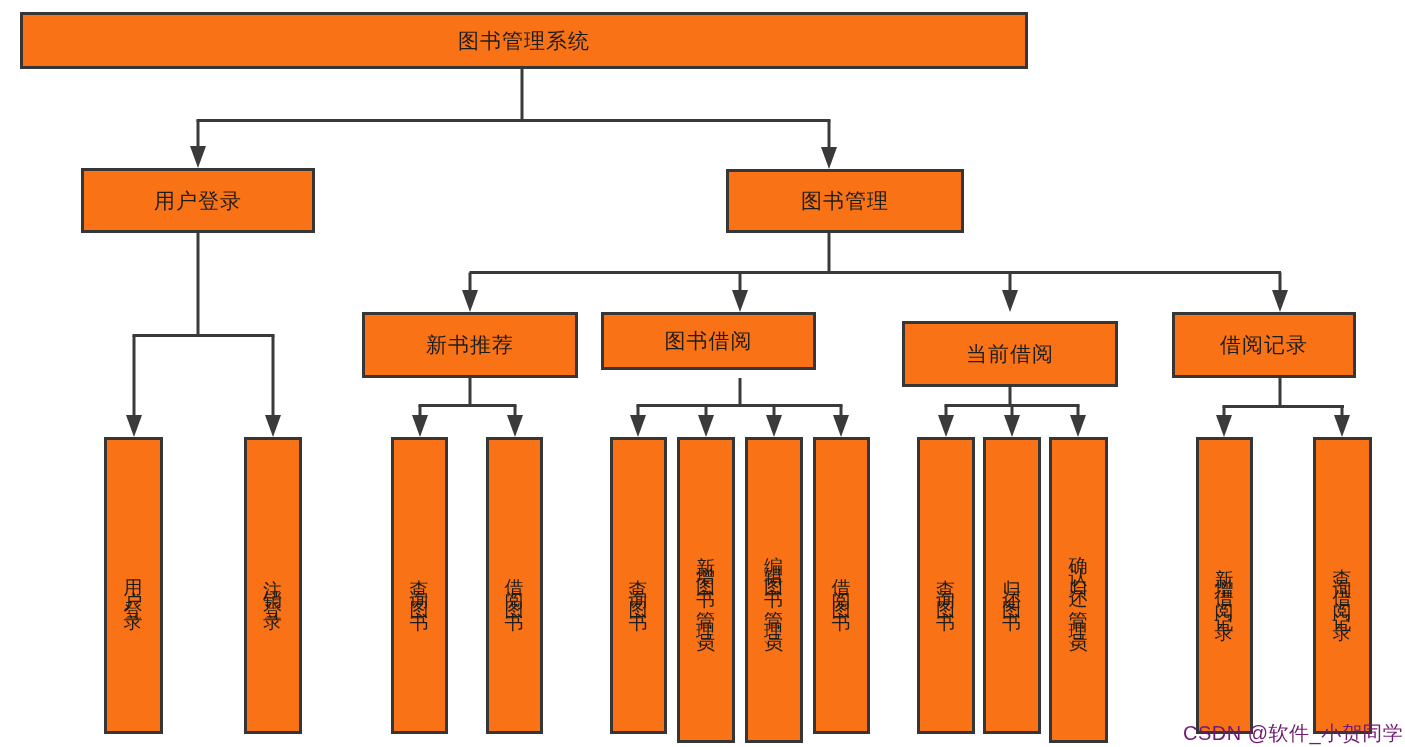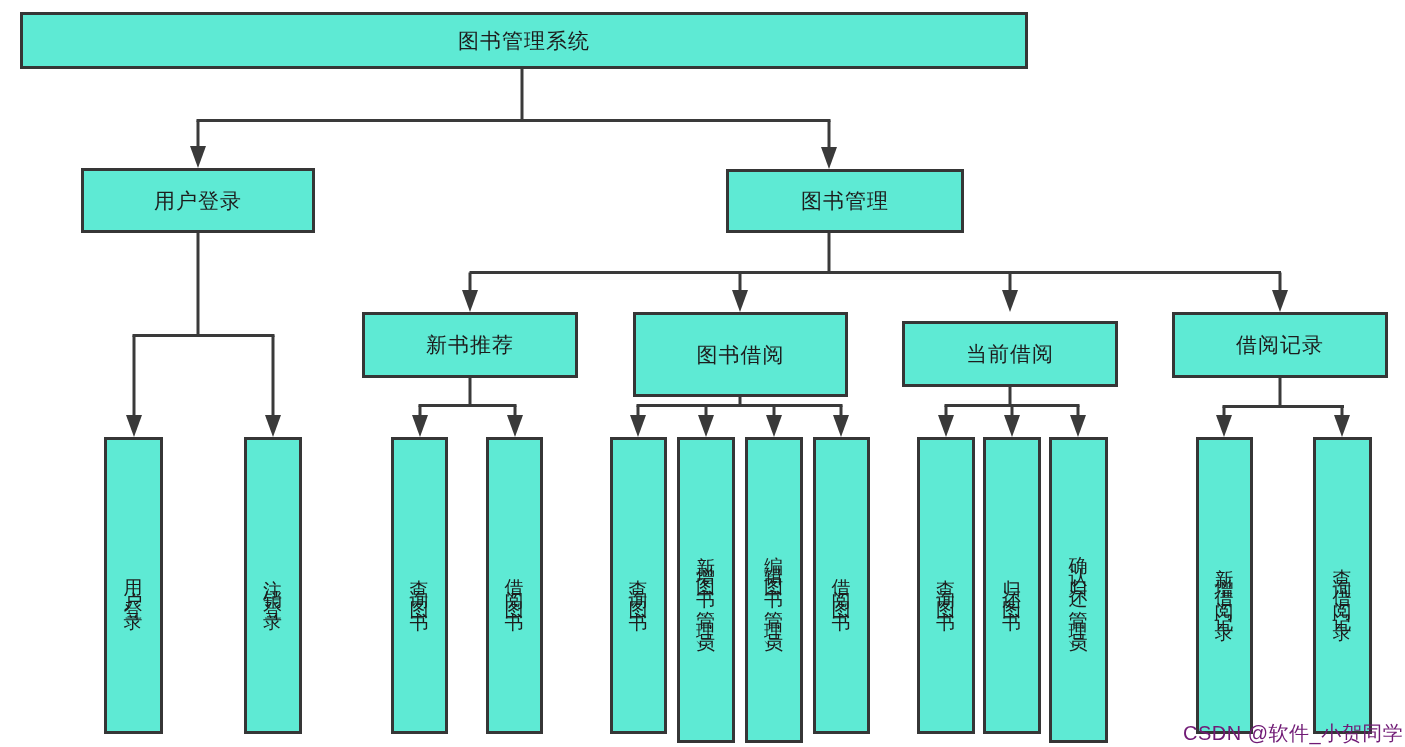--- a/index.html
+++ b/index.html
@@ -20,21 +20,21 @@
   .connectors {
     position: absolute;
     left: 0;
     top: 0;
     z-index: 1;
   }
   .node {
     position: absolute;
     box-sizing: border-box;
     border: 3px solid #363636;
-    background: #5eead4;
+    background: #f97316;
     color: #1d1d1d;
     display: flex;
     align-items: center;
     justify-content: center;
     z-index: 2;
     font-size: 21px;
     line-height: 1.2;
     letter-spacing: 1px;
     white-space: nowrap;
   }
@@ -135,27 +135,27 @@
   <div class="node" style="left:81px; top:168px; width:234px; height:65px;">
     <span>用户登录</span>
   </div>
   <div class="node" style="left:710px; top:169px; width:238px; height:64px;margin-left:16px;">
     <span>图书管理</span>
   </div>
 
   <div class="node" style="left:362px; top:312px; width:216px; height:66px;">
     <span>新书推荐</span>
   </div>
-  <div class="node" style="left:633px; top:312px; width:215px; height:85px;">
+  <div class="node" style="left:601px; top:312px; width:215px; height:58px;">
     <span>图书借阅</span>
   </div>
   <div class="node" style="left:902px; top:312px; width:216px; height:66px;margin-top:9px;">
     <span>当前借阅</span>
   </div>
-  <div class="node" style="left:1172px; top:312px; width:216px; height:66px;">
+  <div class="node" style="left:1172px; top:312px; width:184px; height:66px;">
     <span>借阅记录</span>
   </div>
 
   <div class="node leaf" style="left:104px; top:437px; width:59px; height:297px;">
     <span>用户登录</span>
   </div>
   <div class="node leaf" style="left:244px; top:437px; width:58px; height:297px;">
     <span>注销登录</span>
   </div>
 

